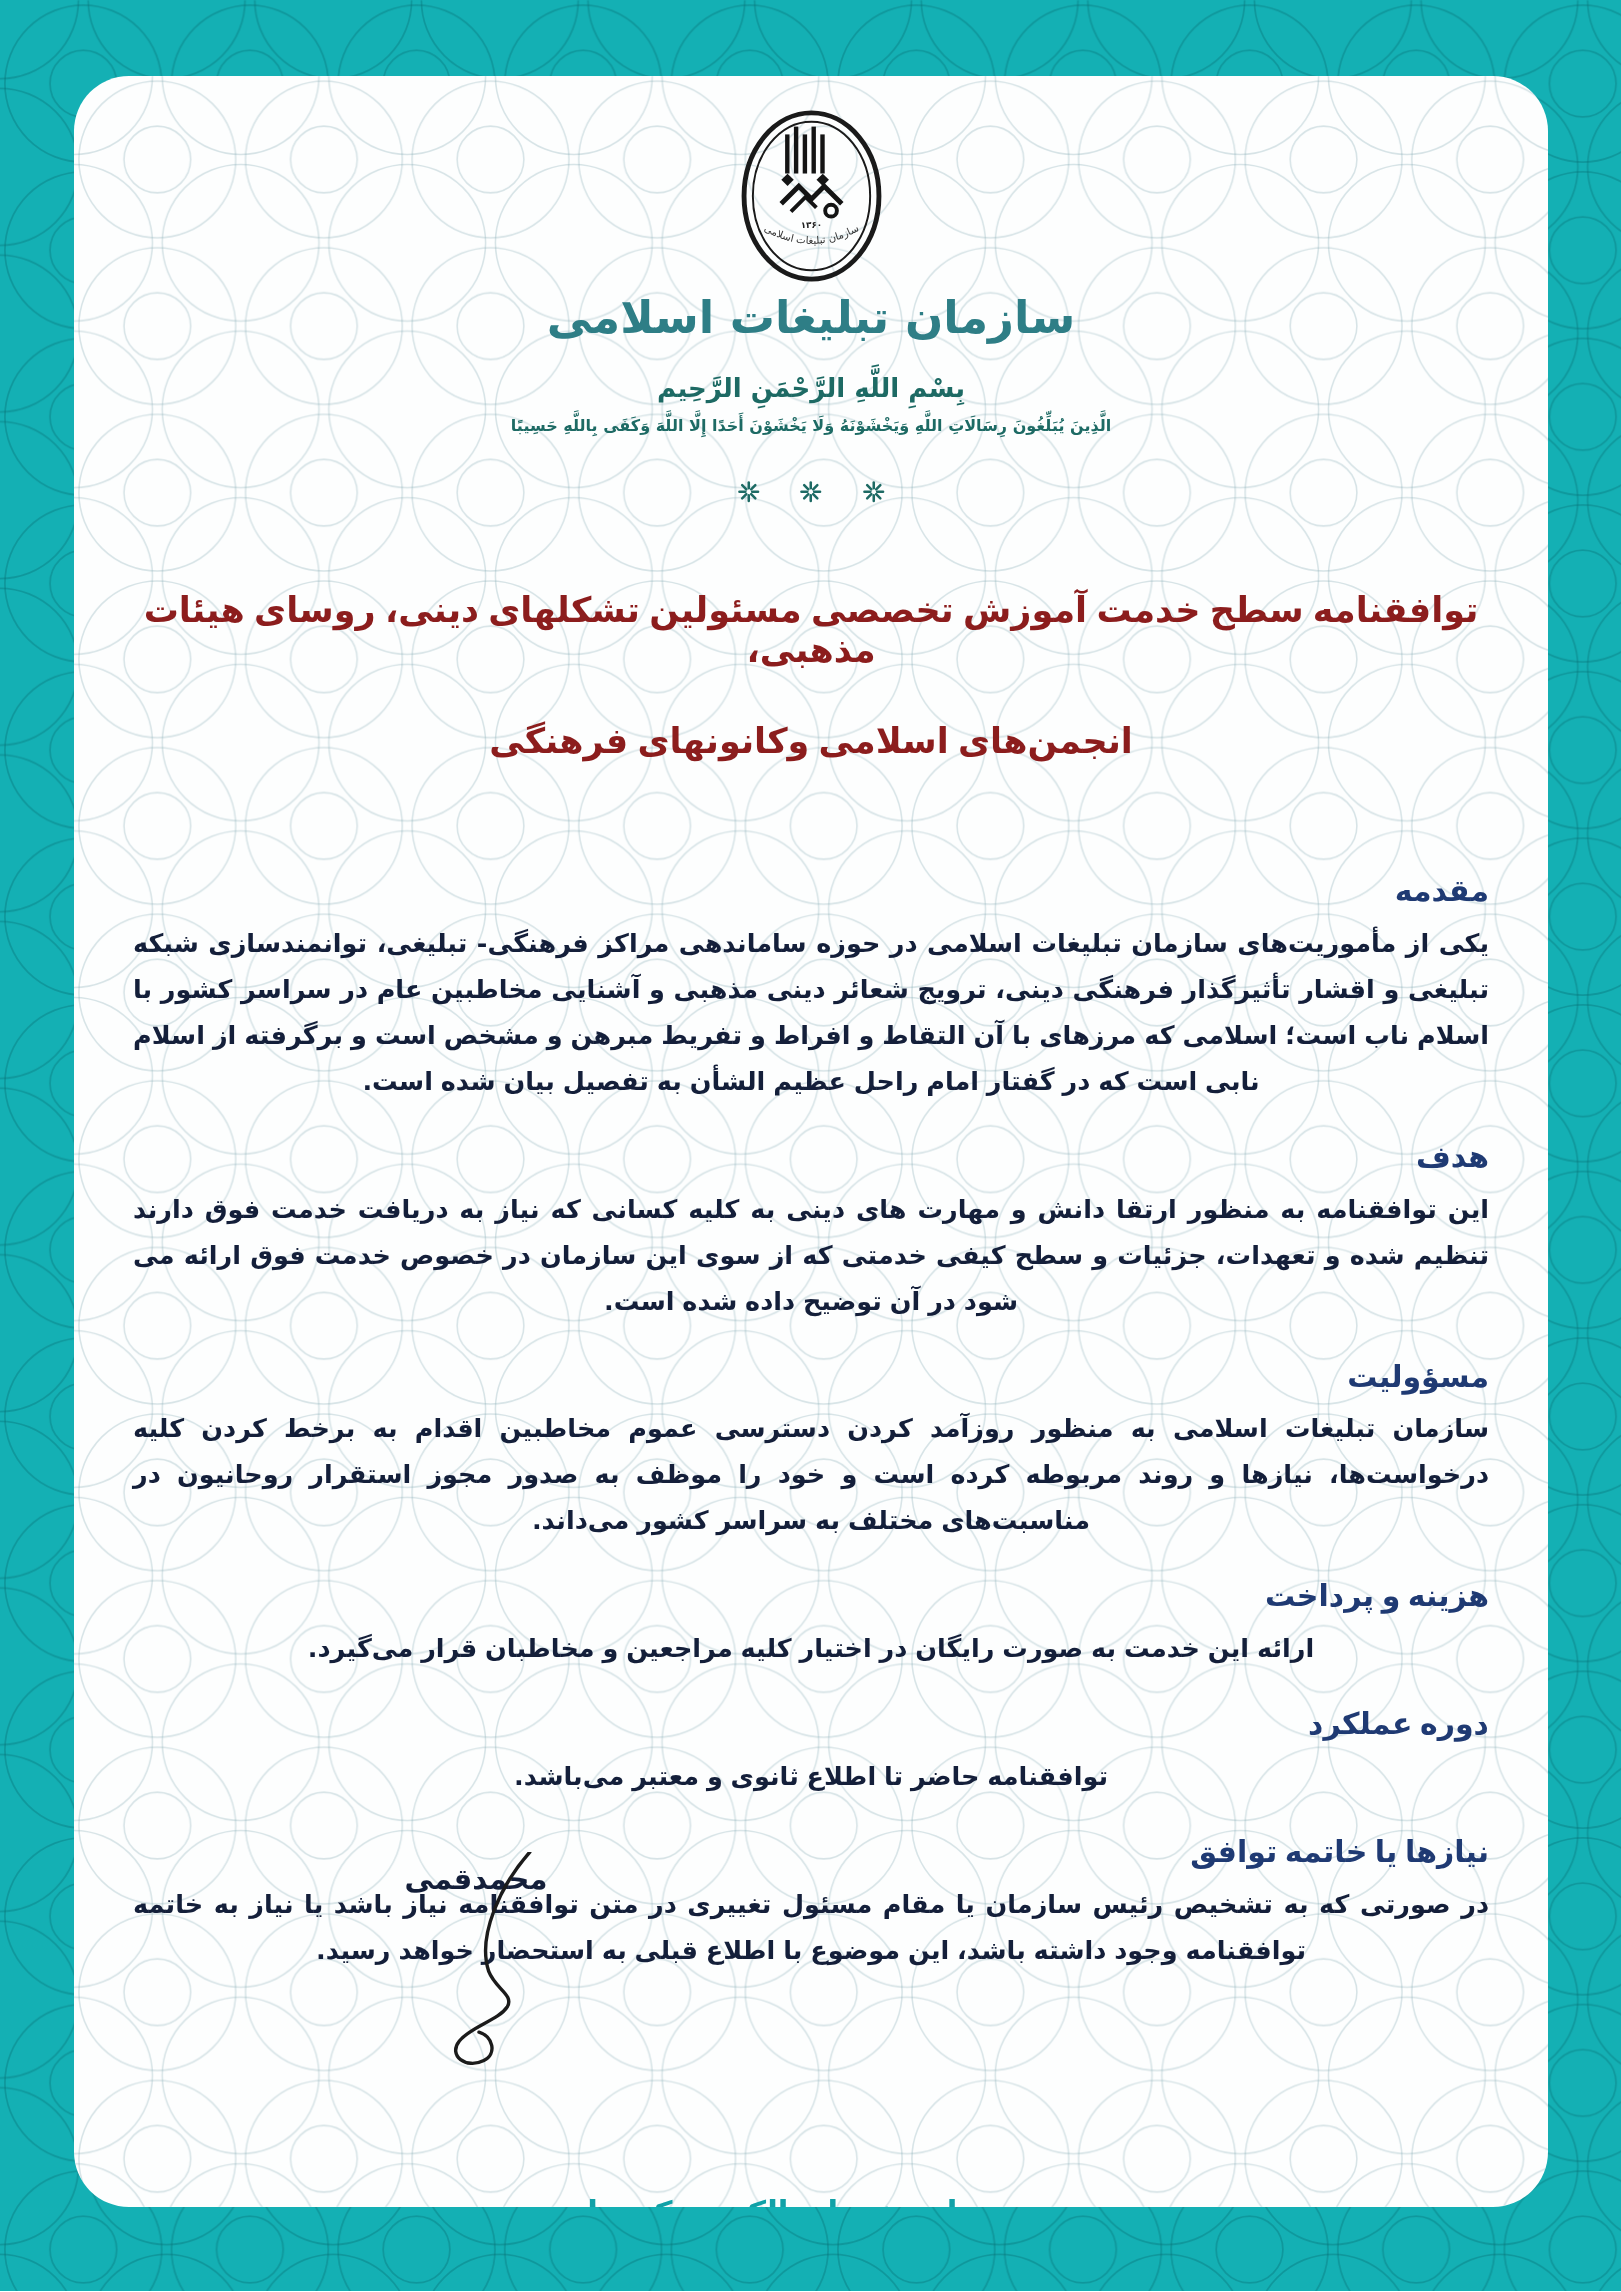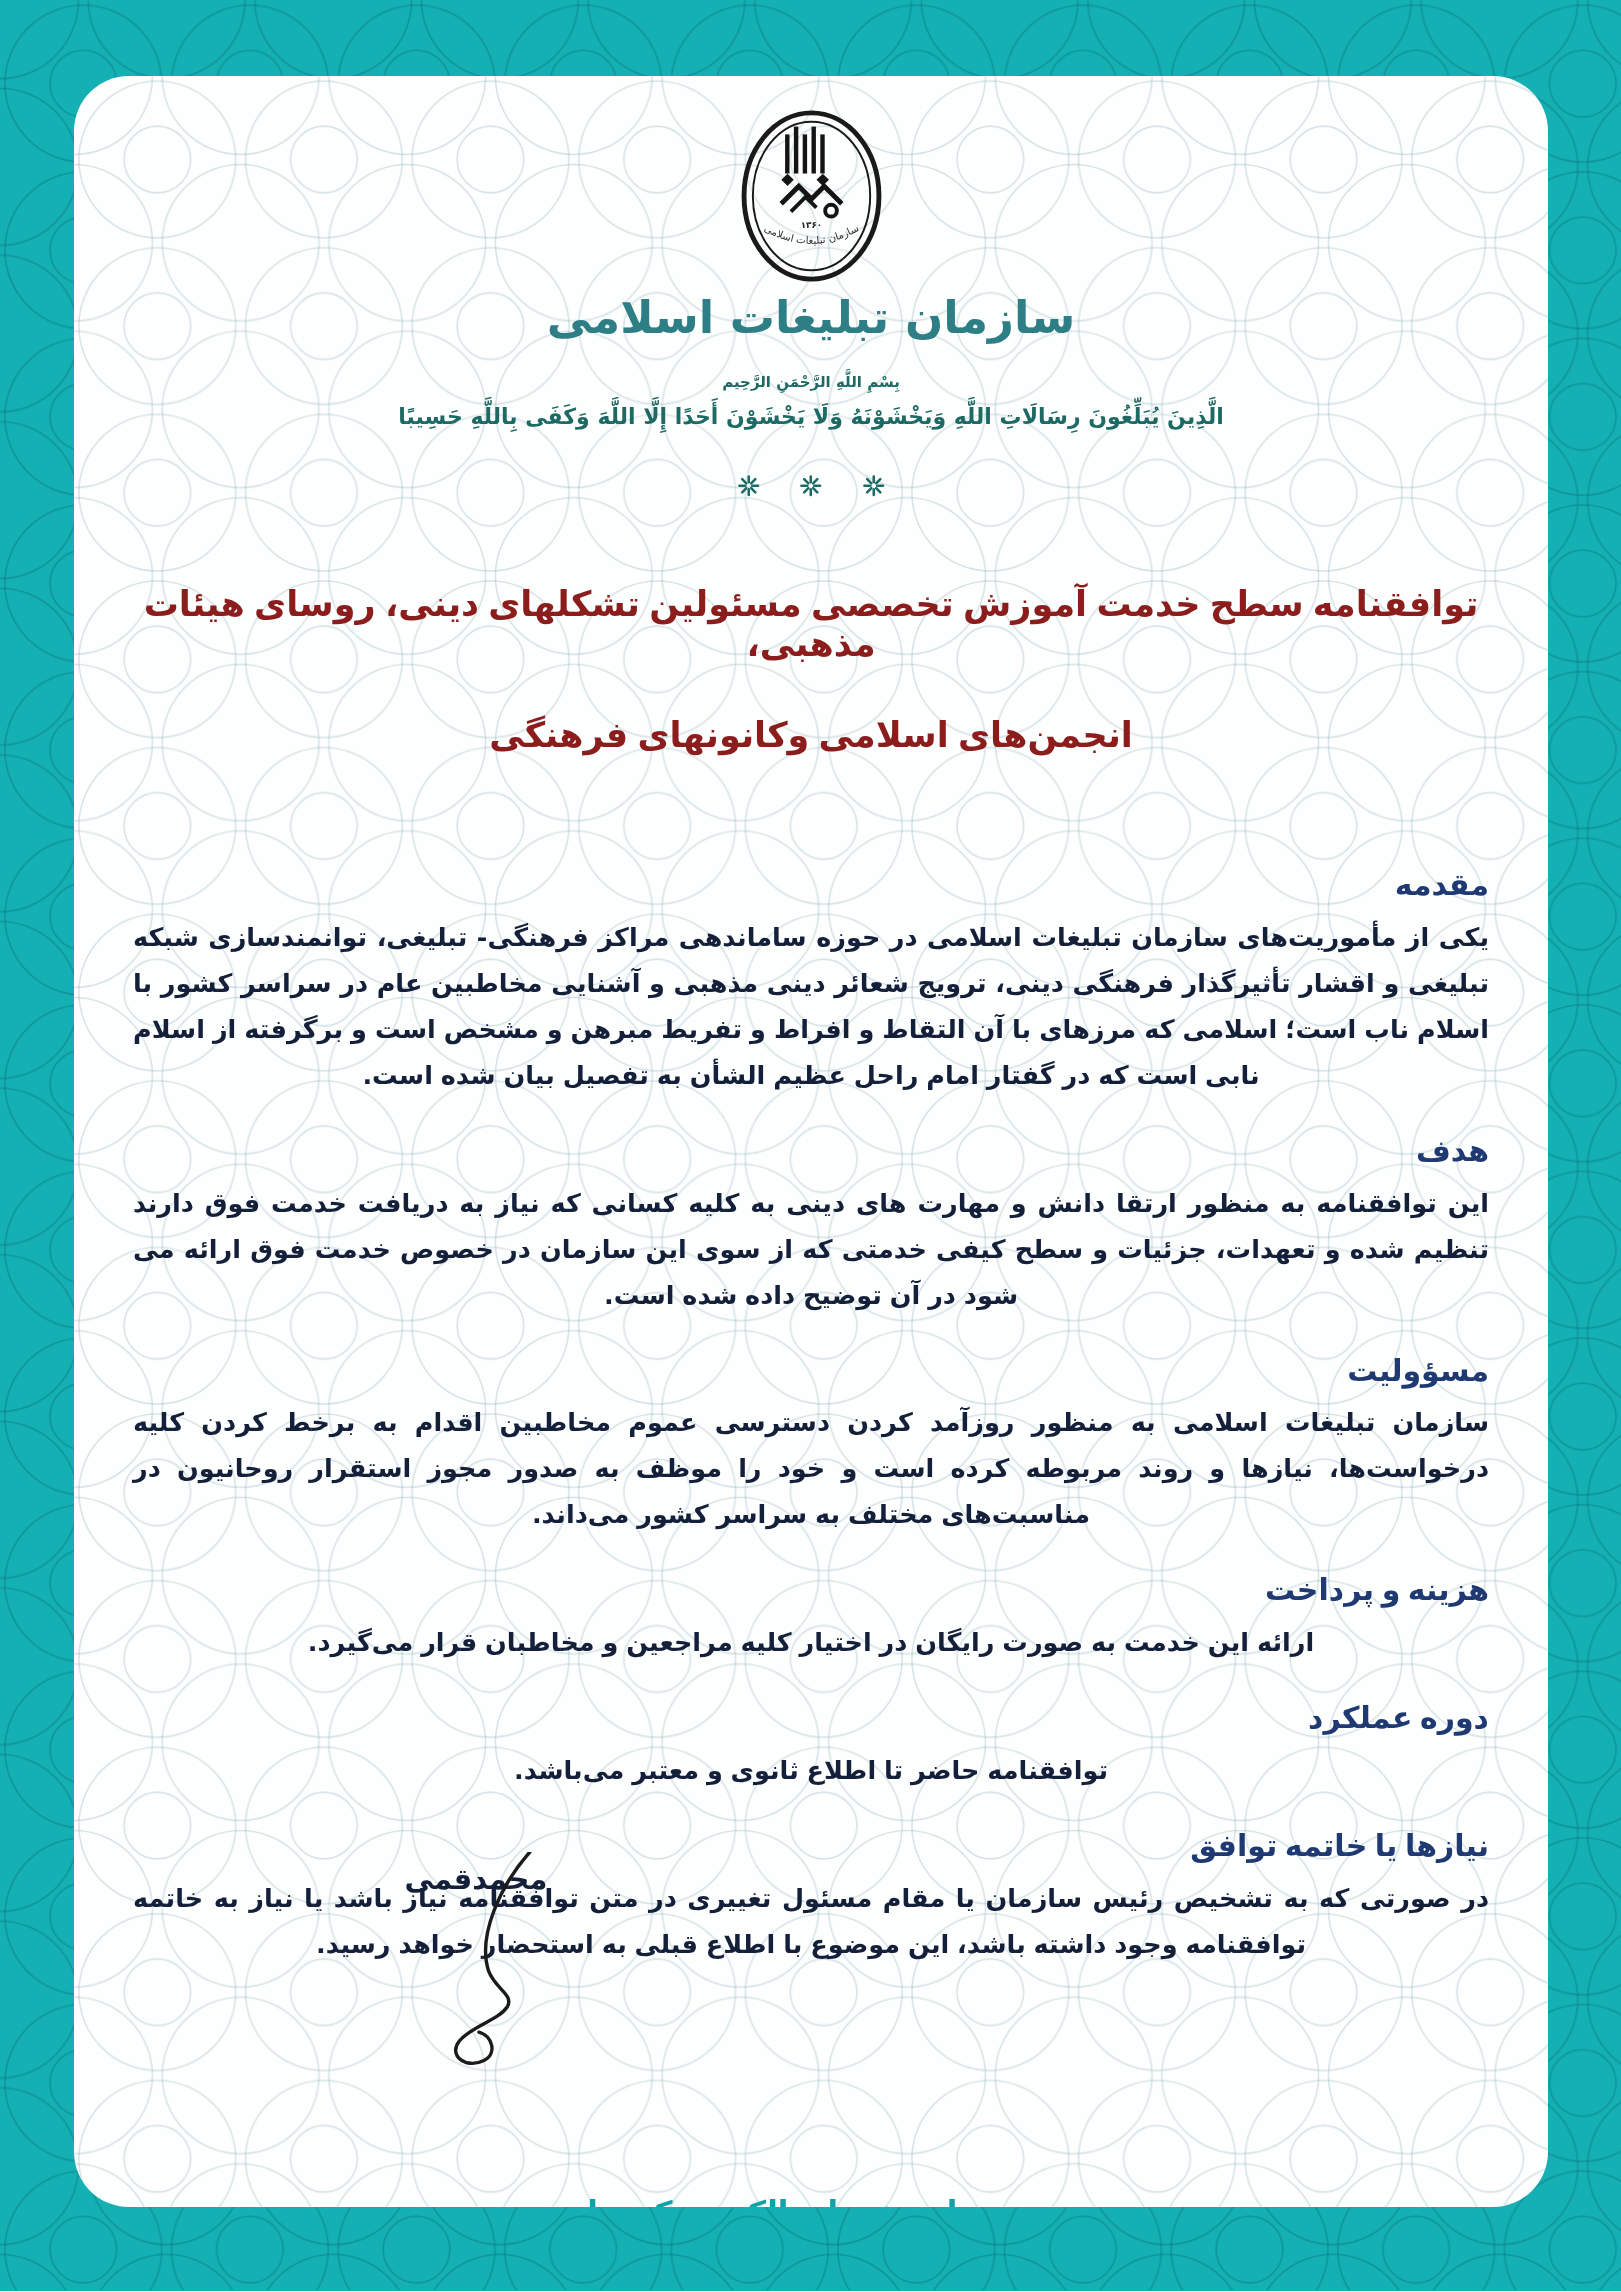--- a/index.html
+++ b/index.html
@@ -26,26 +26,26 @@
   .logo-wrap { text-align:center; margin-top:33px; height:174px; }
 
   .calligraphy {
     margin-top:7.8px; text-align:center;
     font-size:45px; font-weight:bold; letter-spacing:-1px;
     color:var(--calligraphy-teal, #2e7e86);
   }
 
   .bismillah {
     margin-top:29px; text-align:center;
-    font-size:15px; font-weight:bold;
+    font-size:26px; font-weight:bold;
     color:var(--teal-dark-text, #1d6a64);
   }
   .verse {
     margin-top:13.7px; text-align:center;
-    font-size:22px; font-weight:bold;
+    font-size:16px; font-weight:bold;
     color:var(--teal-dark-text, #1d6a64);
   }
 
   .separator-row {
     margin-top:45px; display:flex; justify-content:center; gap:39px;
   }
 
   .doc-title-line1, .doc-title-line2 {
     text-align:center; font-size:35px; font-weight:bold;
     color:var(--title-red, #8c1d1d); word-spacing:-2.9px;

